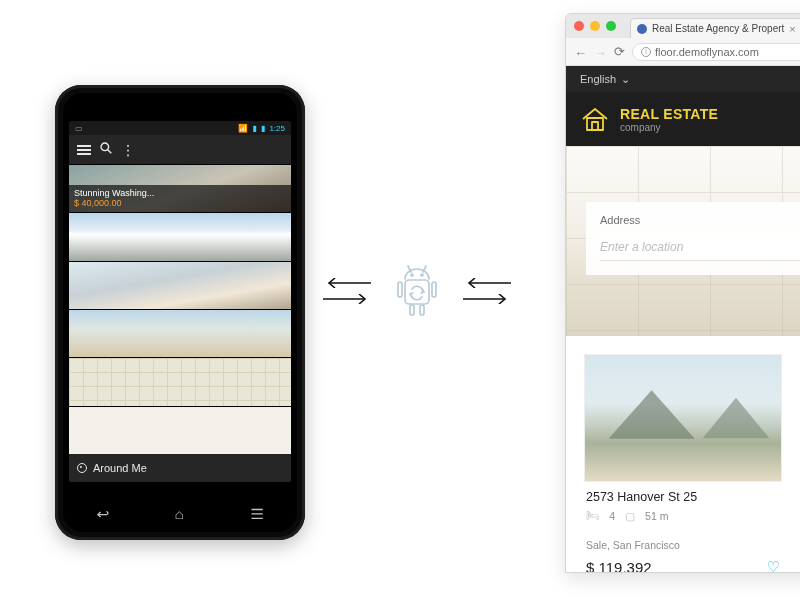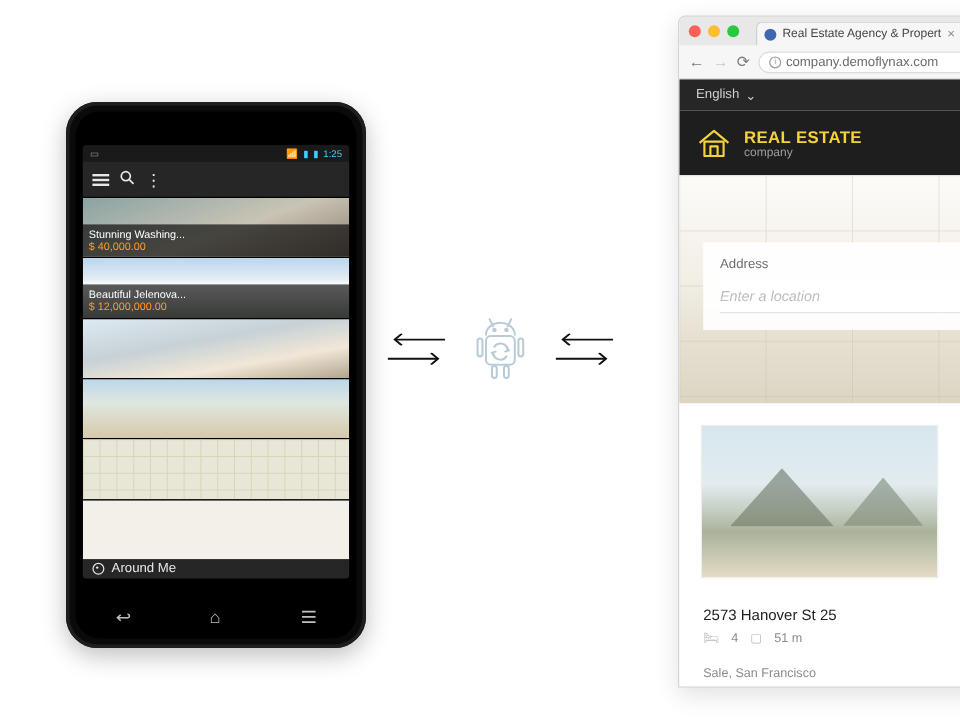--- a/index.html
+++ b/index.html
@@ -86,21 +86,21 @@
   .tile.map .img {
     background:#e8e6d6;
     background-image:
       linear-gradient(#d9d4b7 1px,transparent 1px),
       linear-gradient(90deg,#d9d4b7 1px,transparent 1px);
     background-size:14px 14px;
   }
   .tile.blank .img { background:#f3f0e9; }
 
   .around {
-    height:16px; background:#262626; color:#e8e8e8;
+    height:28px; background:#262626; color:#e8e8e8;
     font-size:11px; display:flex; align-items:center;
     gap:6px; padding:0 8px;
   }
   .around .dot {
     width:10px;height:10px;border:1.5px solid #e8e8e8;border-radius:50%;
     position:relative;
   }
   .around .dot::after{content:"";position:absolute;left:2px;top:2px;width:2px;height:2px;border-radius:50%;background:#e8e8e8;}
 
   
@@ -211,21 +211,21 @@
     background:linear-gradient(#4b5a48,#64705c);
     clip-path:polygon(50% 0,100% 80%,0 80%); opacity:.5;
   }
   .listing-img::before{
     content:""; position:absolute; right:6%; top:34%;
     width:34%; height:40%;
     background:linear-gradient(#53634f,#73806a);
     clip-path:polygon(50% 0,100% 80%,0 80%); opacity:.45;
   }
   .listing-body{padding:8px 2px 0;}
-  .addr{font-size:12.5px;color:#222;margin-top:16px;}
+  .addr{font-size:12.5px;color:#222;}
   .meta{font-size:10.5px;color:#8c8c8c;margin-top:5px;display:flex;gap:10px;align-items:center;}
   .meta .ico{color:#b7b7b7;}
   .saleline{font-size:10.5px;color:#8c8c8c;margin-top:17px;}
   .pricerow{display:flex;align-items:center;justify-content:space-between;margin-top:7px;}
   .price-big{font-size:15px;color:#222;}
   .heart{font-size:15px;color:#15b6e6;}
 </style>
 </head>
 <body>
 
@@ -256,24 +256,20 @@
       <div class="grid">
         <div class="tile">
           <div class="img photo-a"></div>
           <div class="cap">
             <div>Stunning Washing...</div>
             <div class="price">$ 40,000.00</div>
           </div>
         </div>
         <div class="tile">
           <div class="img photo-b"></div>
-          <div class="cap">
-            <div>Beautiful Jelenova...</div>
-            <div class="price">$ 12,000,000.00</div>
-          </div>
         </div>
         <div class="tile">
           <div class="img photo-c"></div>
         </div>
         <div class="tile">
           <div class="img photo-d"></div>
         </div>
         <div class="tile map">
           <div class="img"></div>
         </div>
@@ -351,21 +347,21 @@
       <span>Real Estate Agency &amp; Propert</span>
       <span class="x">×</span>
     </div>
   </div>
   <div class="br-addr">
     <span class="back">←</span>
     <span class="fwd" style="opacity:.35">→</span>
     <span class="reload">⟳</span>
     <div class="urlbox">
       <span class="info-ico">i</span>
-      <span>company.demoflynax.com</span>
+      <span>floor.demoflynax.com</span>
     </div>
   </div>
 
   <div class="page">
     <div class="topstrip">
       <span>English</span>
       <span>⌄</span>
     </div>
 
     <div class="brandbar">

